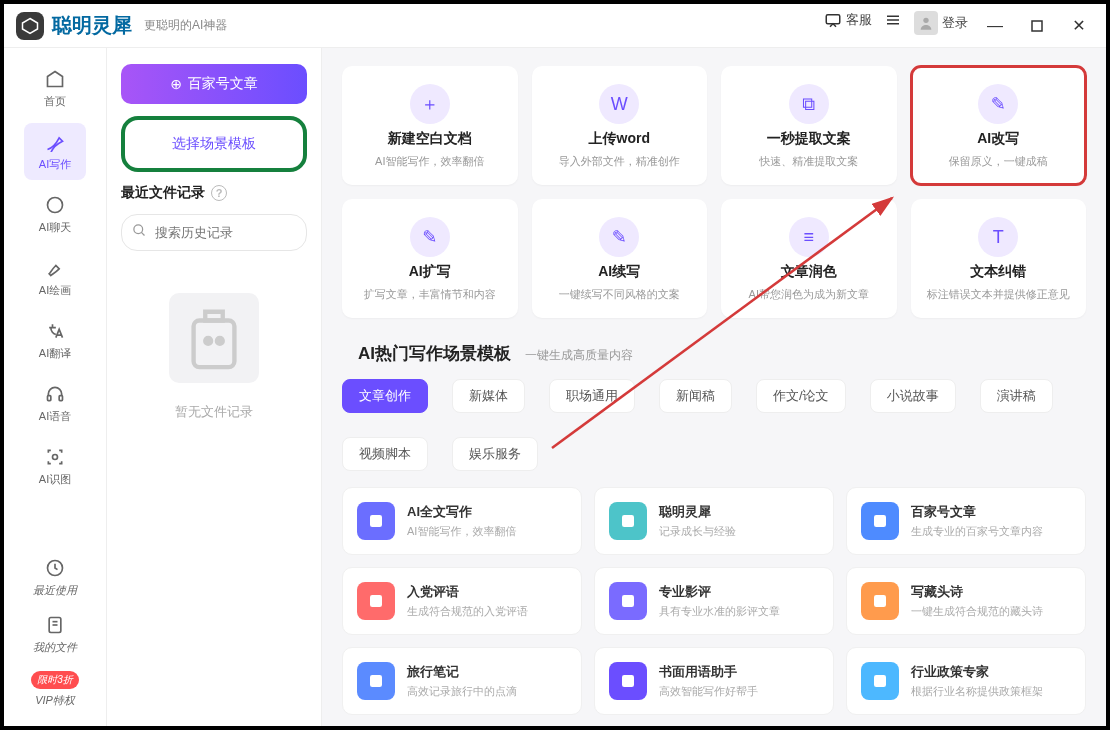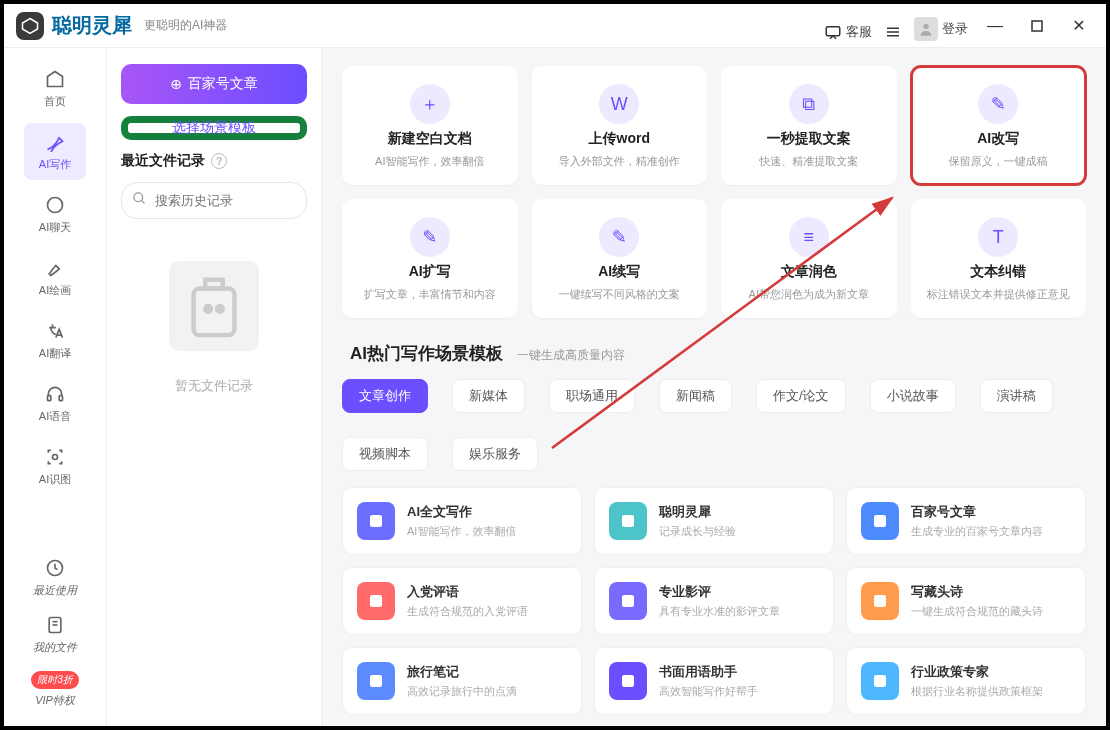--- a/index.html
+++ b/index.html
@@ -2,51 +2,51 @@
 <html><head>
 <meta charset="utf-8">
 <style>
 * { margin: 0; padding: 0; box-sizing: border-box; font-family: "Microsoft YaHei", sans-serif; }
 body { background: #000; width: 1110px; height: 730px; overflow: hidden; }
 .window { background: #f5f5f7; width: 1102px; height: 722px; margin: 4px; border-radius: 4px; display: flex; flex-direction: column; position: relative; }
 .titlebar { height: 44px; display: flex; align-items: center; padding: 0 12px; background: #fff; border-bottom: 1px solid #eee; }
 .logo { width: 28px; height: 28px; background: #3a3a3a; border-radius: 8px; display: flex; align-items: center; justify-content: center; color: #fff; }
 .app-title { font-size: 20px; font-weight: 600; margin-left: 8px; color: #0369a1; }
 .app-sub { font-size: 12px; color: #888; margin-left: 12px; }
-.titlebar-right { margin-left: auto; display: flex; align-items: flex-end; gap: 12px; }
+.titlebar-right { margin-left: auto; display: flex; align-items: flex-start; gap: 12px; }
 .tb-item { display: flex; align-items: center; gap: 4px; font-size: 13px; color: #444; cursor: pointer; }
 .tb-icon { width: 18px; height: 18px; display: inline-flex; align-items: center; justify-content: center; }
 .avatar { width: 24px; height: 24px; background: #ddd; border-radius: 4px; display: inline-flex; align-items: center; justify-content: center; }
 .win-btn { width: 30px; height: 30px; display: flex; align-items: center; justify-content: center; cursor: pointer; font-size: 16px; color: #333; }
 .body { flex: 1; display: flex; overflow: hidden; }
 .sidebar { width: 103px; background: #fff; border-right: 1px solid #eee; display: flex; flex-direction: column; align-items: center; padding-top: 12px; gap: 6px; position: relative; }
 .side-item { width: 62px; display: flex; flex-direction: column; align-items: center; padding: 8px 0; cursor: pointer; border-radius: 8px; gap: 4px; }
 .side-item.active { background: #eeeaff; color: #6b4eff; }
 .side-item .si-icon { width: 22px; height: 22px; display: flex; align-items: center; justify-content: center; }
 .side-item .si-label { font-size: 11px; color: #666; }
 .side-item.active .si-label { color: #6b4eff; }
 .side-bottom { margin-top: auto; padding-bottom: 10px; display: flex; flex-direction: column; align-items: center; gap: 0; font-style: italic; }
 .badge { background: #ff4d4f; color: #fff; font-size: 10px; padding: 2px 6px; border-radius: 10px; }
 .panel { width: 215px; background: #fff; border-right: 1px solid #eee; padding: 16px 14px; display: flex; flex-direction: column; gap: 12px; }
 .btn-primary { background: linear-gradient(90deg, #a855f7, #6b4eff); color: #fff; border: none; height: 40px; border-radius: 10px; font-size: 14px; display: flex; align-items: center; justify-content: center; gap: 6px; cursor: pointer; }
-.btn-outline { background: #fff; border: 7px solid #15803d; color: #6b4eff; height: 24px; border-radius: 10px; font-size: 14px; cursor: pointer; display: flex; align-items: center; justify-content: center; }
+.btn-outline { background: #fff; border: 4px solid #15803d; color: #6b4eff; height: 56px; border-radius: 17px; font-size: 14px; cursor: pointer; display: flex; align-items: center; justify-content: center; }
 .panel-section-title { display: flex; align-items: center; gap: 6px; font-size: 14px; font-weight: 600; color: #222; }
 .qicon { width: 16px; height: 16px; border: 1px solid #bbb; color: #bbb; border-radius: 50%; font-size: 11px; display: inline-flex; align-items: center; justify-content: center; }
 .search-box { display: flex; align-items: center; gap: 8px; border: 1px solid #e6e6e6; border-radius: 16px; padding: 8px 10px; }
 .search-box input { border: none; outline: none; font-size: 13px; flex: 1; background: transparent; }
-.empty-state { margin-top: 30px; display: flex; flex-direction: column; align-items: center; gap: 26px; color: #aaa; font-size: 13px; }
+.empty-state { margin-top: 30px; display: flex; flex-direction: column; align-items: center; gap: 20px; color: #aaa; font-size: 13px; }
 .empty-img { width: 90px; height: 90px; background: #f2f2f4; border-radius: 10px; display: flex; align-items: center; justify-content: center; position: relative; }
 .main { flex: 1; padding: 18px 20px; overflow: auto; background: #f6f6f8; position: relative; }
 .card-grid { display: grid; grid-template-columns: repeat(4, 1fr); gap: 14px; }
 .card { background: #fff; border-radius: 10px; padding: 18px 12px 16px; display: flex; flex-direction: column; align-items: center; gap: 6px; cursor: pointer; box-shadow: 0 1px 2px rgba(0,0,0,0.04); position: relative; }
 .card.highlighted { outline: 3px solid #d43a3a; outline-offset: -2px; }
 .card-icon { width: 40px; height: 40px; border-radius: 50%; background: #efe9ff; display: flex; align-items: center; justify-content: center; color: #6b4eff; font-size: 18px; }
 .card-title { font-size: 14px; font-weight: 600; color: #222; }
 .card-desc { font-size: 11px; color: #999; text-align: center; }
-.section-header { display: flex; align-items: baseline; gap: 14px; margin: 24px 8px 14px; }
+.section-header { display: flex; align-items: baseline; gap: 14px; margin: 24px 16px 14px; }
 .section-title { font-size: 17px; font-weight: 700; color: #222; }
 .section-sub { font-size: 12px; color: #999; }
 .tabs { display: flex; gap: 24px; flex-wrap: wrap; margin-bottom: 16px; align-items: flex-end; }
 .tab { padding: 7px 16px; border-radius: 8px; font-size: 13px; background: #fff; color: #555; cursor: pointer; border: 1px solid #eee; }
 .tab.active { background: #6b4eff; color: #fff; border-color: #6b4eff; }
 .template-grid { display: grid; grid-template-columns: repeat(3, 1fr); gap: 12px; }
 .tpl { background: #fff; border-radius: 10px; padding: 14px; display: flex; gap: 12px; align-items: center; cursor: pointer; border: 1px solid #f0f0f0; }
 .tpl-icon { width: 38px; height: 38px; border-radius: 8px; display: flex; align-items: center; justify-content: center; color: #fff; font-size: 16px; flex-shrink: 0; }
 .tpl-text { display: flex; flex-direction: column; gap: 3px; }
 .tpl-title { font-size: 13px; font-weight: 600; color: #333; }

